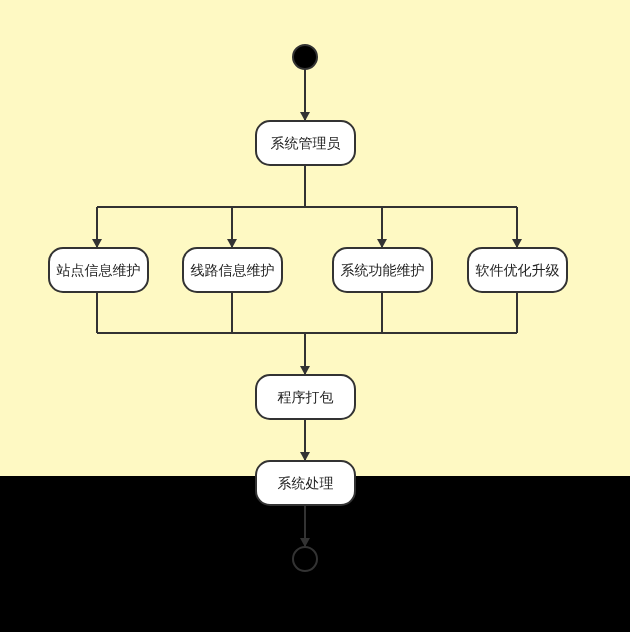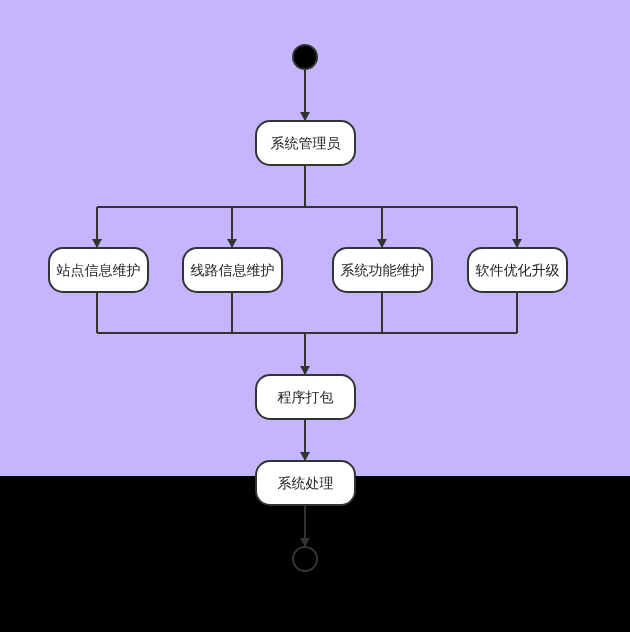--- a/index.html
+++ b/index.html
@@ -10,21 +10,21 @@
   body {
     width: 630px;
     height: 632px;
     overflow: hidden;
     font-family: "DejaVu Sans", "Liberation Sans", sans-serif;
   }
   #diagram-root {
     position: relative;
     width: 630px;
     height: 476px;
-    background: #c4b5fd;
+    background: #fef9c3;
     text-decoration: underline;
   }
   svg.flow-canvas {
     position: absolute;
     top: 0;
     left: 0;
     width: 630px;
     height: 632px;
     display: block;
   }

